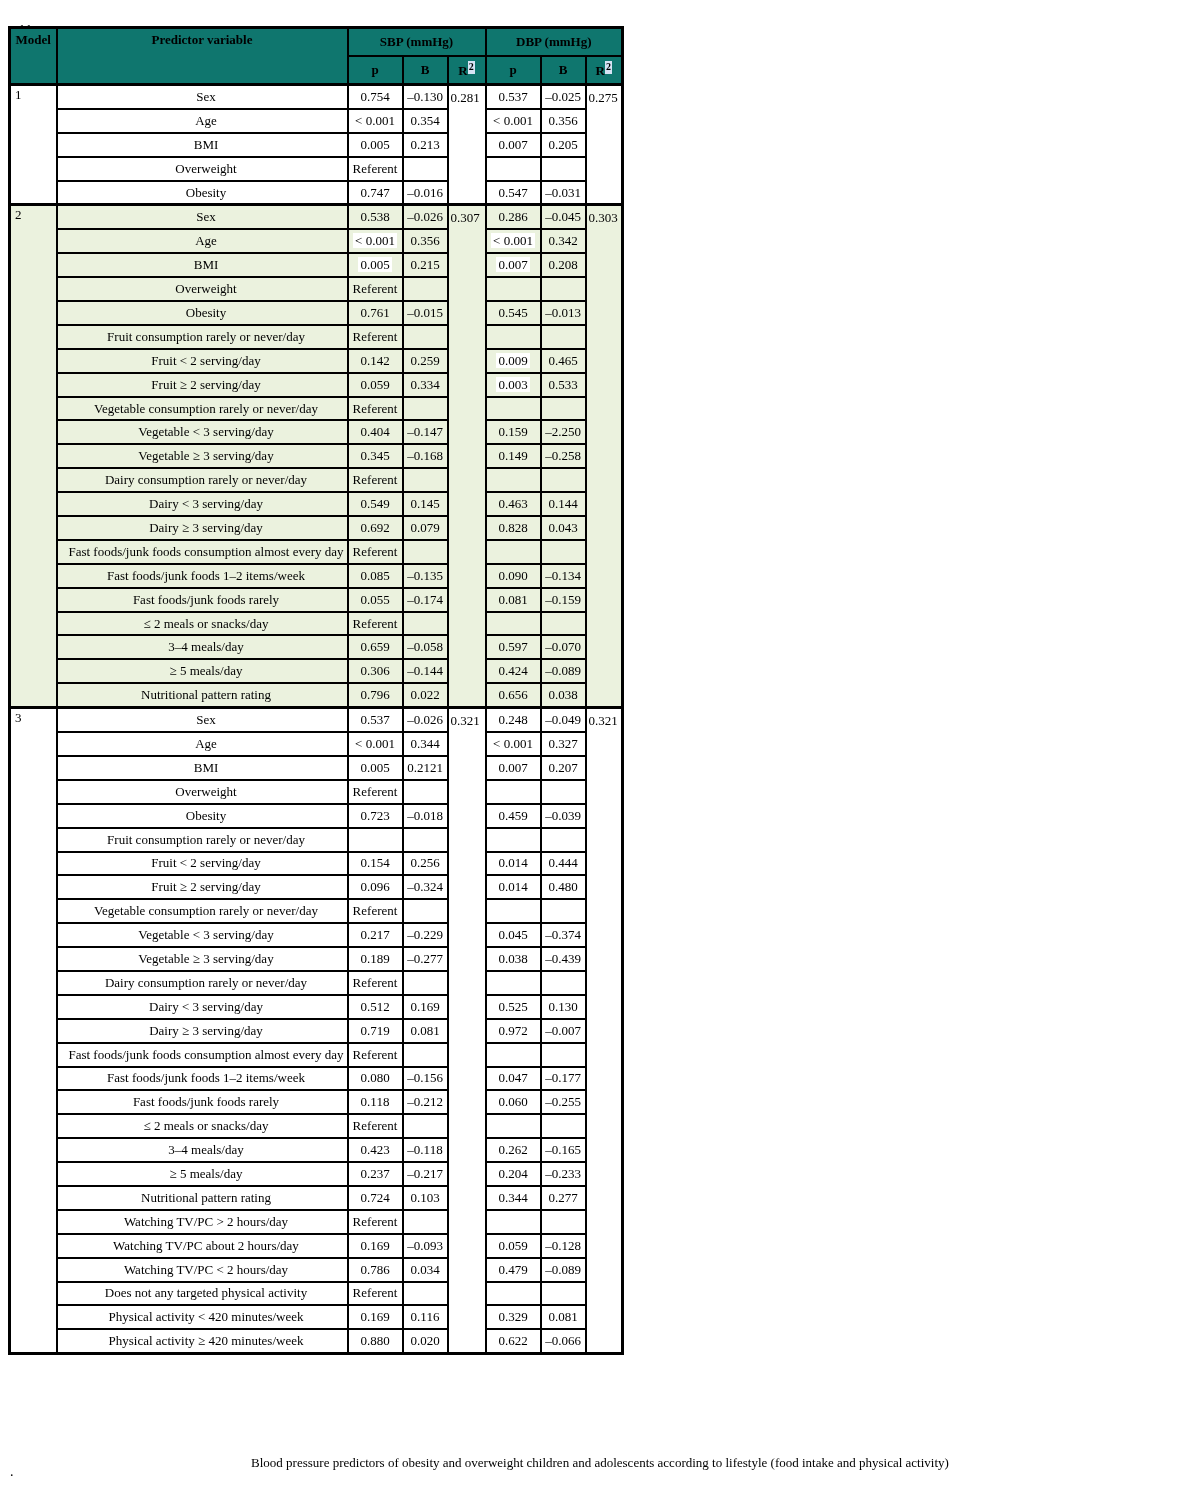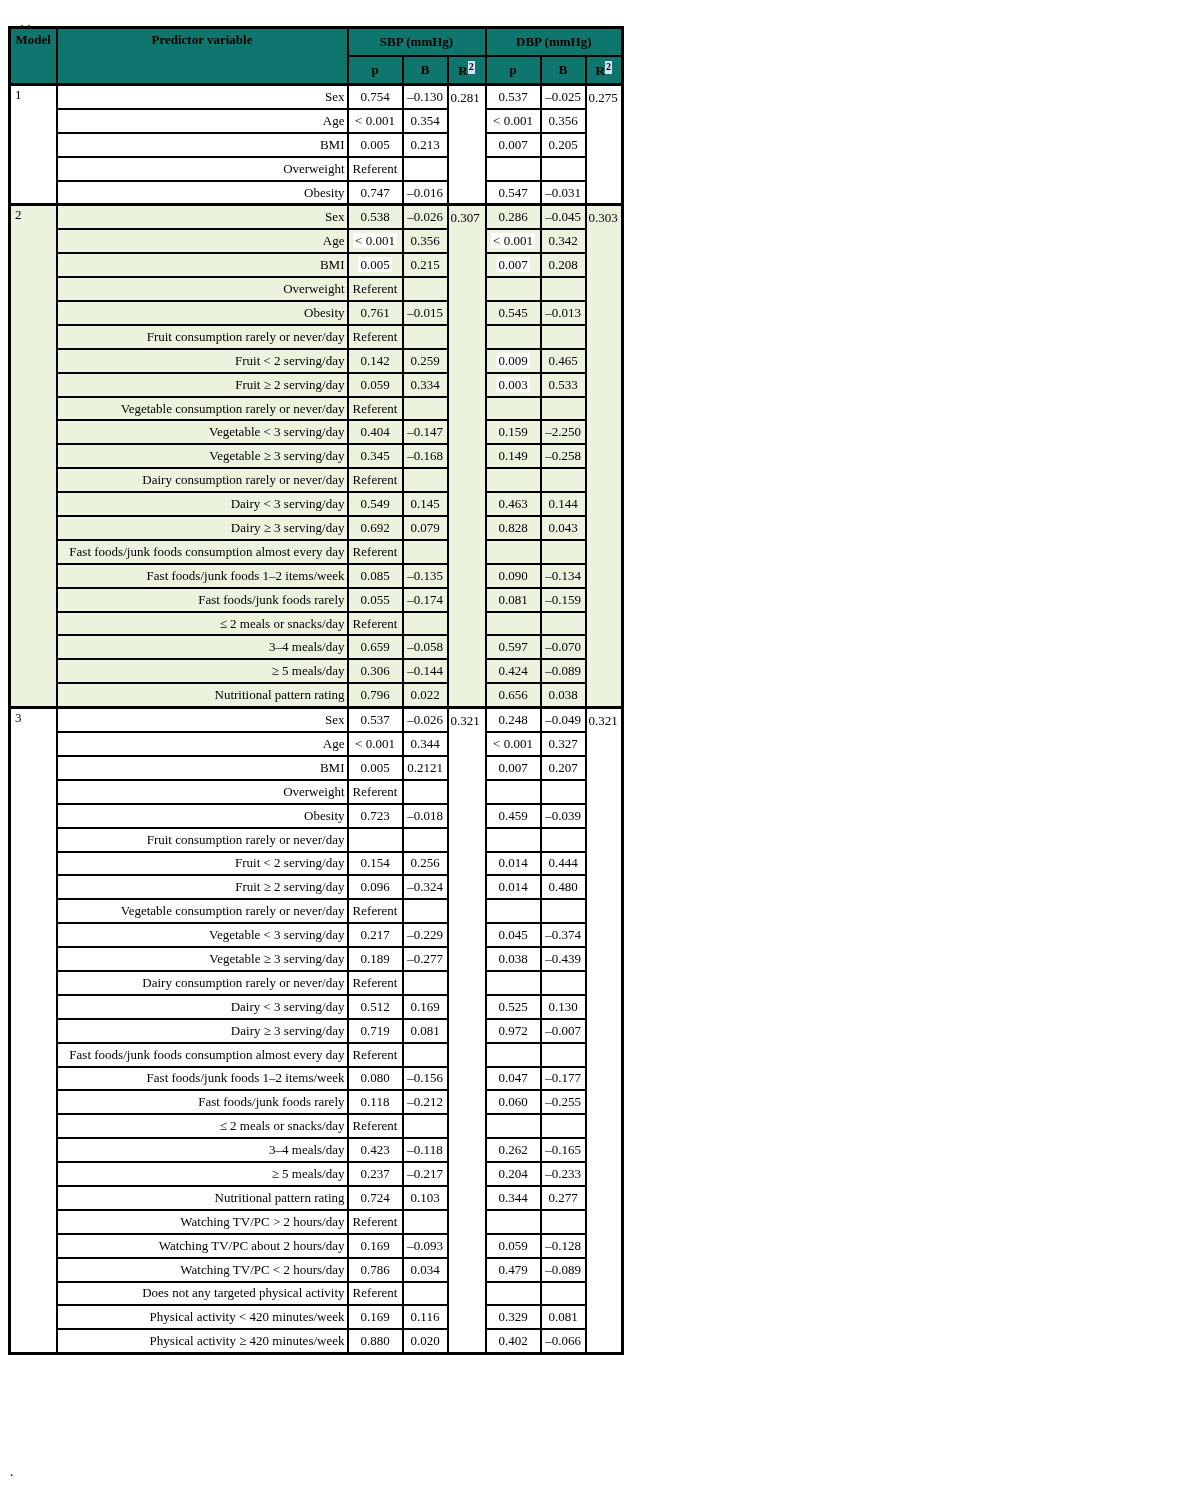--- a/index.html
+++ b/index.html
@@ -60,24 +60,23 @@
     background: #ffffff;
     font-size: 13px;
   }
   tbody tr.shaded td { background: #ebf2de; }
   td.model-cell {
     vertical-align: top;
     text-align: left;
     padding: 1px 4px;
   }
   td.pred-cell {
-    text-align: right;
+    text-align: center;
     white-space: nowrap;
     padding-left: 10px;
-    border-radius: 8px;
   }
   td.val {
     text-align: center;
     white-space: nowrap;
   }
   td.r2-cell {
     vertical-align: top;
     text-align: left;
     padding-top: 4px;
   }
@@ -507,21 +506,22 @@
           <td class="pred-cell">Physical activity &lt; 420 minutes/week</td>
           <td class="val">0.169</td>
           <td class="val">0.116</td>
           <td class="val">0.329</td>
           <td class="val">0.081</td>
         </tr>
         <tr>
           <td class="pred-cell">Physical activity ≥ 420 minutes/week</td>
           <td class="val">0.880</td>
           <td class="val">0.020</td>
-          <td class="val">0.402</td>
+          <td class="val">0.622</td>
           <td class="val">–0.066</td>
         </tr>
       </tbody>
   </table>
 
+  <div class="caption">Blood pressure predictors of obesity and overweight children and adolescents according to lifestyle (food intake and physical activity)</div>
   <div class="footer-dot">.</div>
 
 </div>
 
 </body></html>

